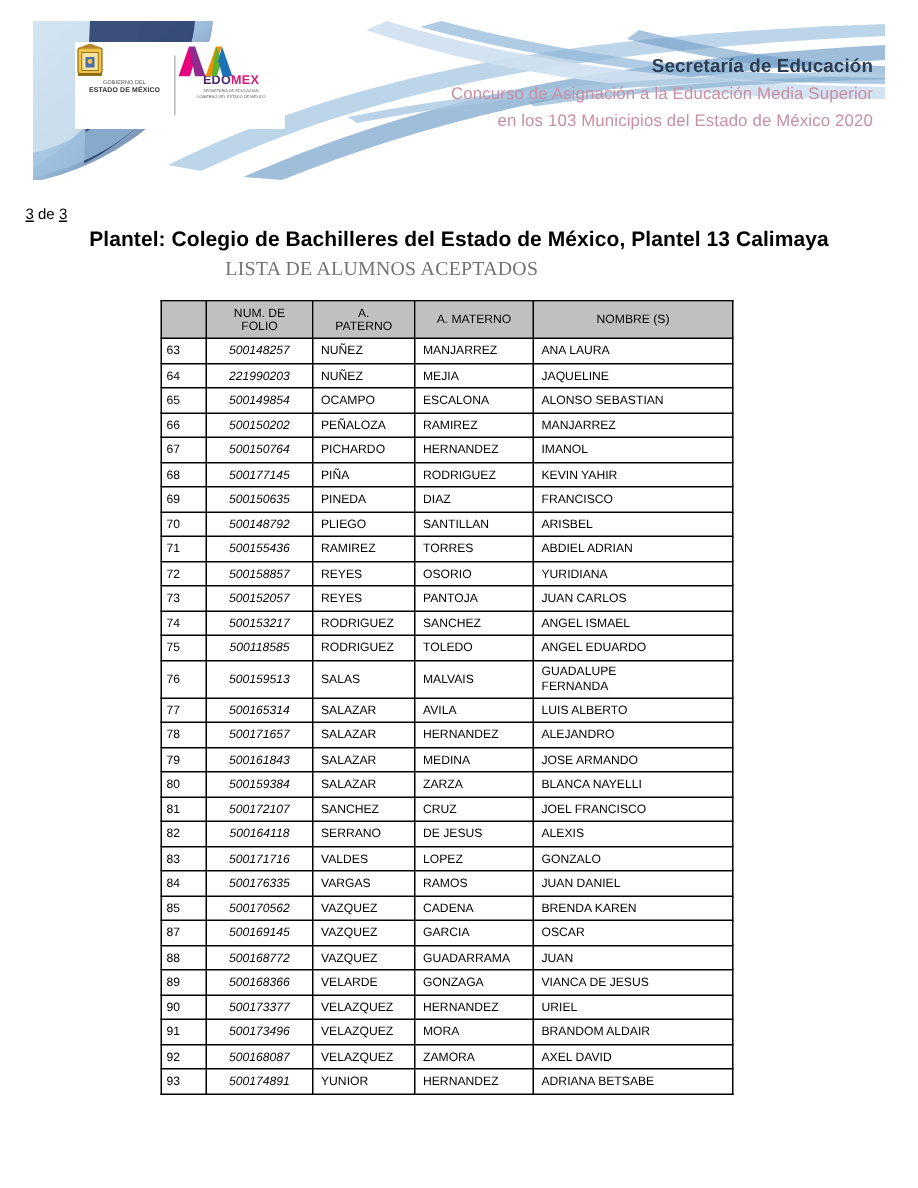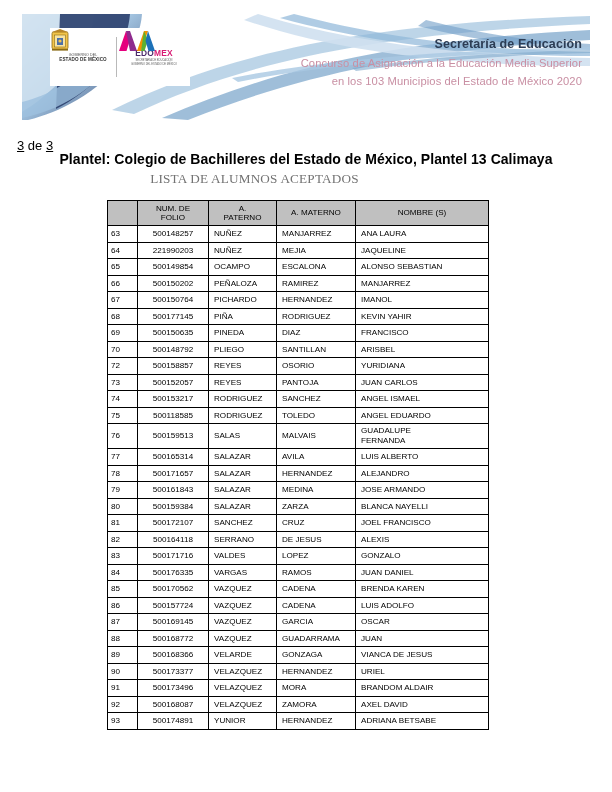--- a/index.html
+++ b/index.html
@@ -101,21 +101,21 @@
     color: #5b5b5b;
     text-align: center;
     line-height: 1.5;
     margin-top: 1.5px;
   }
 
   
   #pageno {
     position: absolute;
     left: 17px; top: 138px;
-    font-size: 13px;
+    font-size: 10px;
     color: #000;
   }
   #pageno .u { text-decoration: underline; }
 
   
   #plantel-title {
     position: absolute;
     left: 0; top: 151px;
     width: 612px;
     text-align: center;
@@ -163,21 +163,21 @@
     line-height: 1.15;
     padding: 0 2px;
   }
   col.c-idx  { width: 30px; }
   col.c-fol  { width: 71px; }
   col.c-pat  { width: 68px; }
   col.c-mat  { width: 79px; }
   col.c-nom  { width: 133px; }
 
   td.idx { text-align: left; }
-  td.fol { text-align: center; }
+  td.fol { text-align: center; font-style: italic; }
   td.pat, td.mat, td.nom { text-align: left; padding-left: 5px; }
   tr.tall td { height: 25px; line-height: 1.18; }
   td.nom .wrapline { display: block; }
 </style>
 </head>
 <body>
 
 <div id="page">
 
   <div id="banner">
@@ -333,20 +333,27 @@
             <td class="nom">FRANCISCO</td>
           </tr>
           <tr>
             <td class="idx">70</td>
             <td class="fol">500148792</td>
             <td class="pat">PLIEGO</td>
             <td class="mat">SANTILLAN</td>
             <td class="nom">ARISBEL</td>
           </tr>
           <tr>
+            <td class="idx">71</td>
+            <td class="fol">500155436</td>
+            <td class="pat">RAMIREZ</td>
+            <td class="mat">TORRES</td>
+            <td class="nom">ABDIEL ADRIAN</td>
+          </tr>
+          <tr>
             <td class="idx">72</td>
             <td class="fol">500158857</td>
             <td class="pat">REYES</td>
             <td class="mat">OSORIO</td>
             <td class="nom">YURIDIANA</td>
           </tr>
           <tr>
             <td class="idx">73</td>
             <td class="fol">500152057</td>
             <td class="pat">REYES</td>
@@ -434,27 +441,20 @@
             <td class="nom">JUAN DANIEL</td>
           </tr>
           <tr>
             <td class="idx">85</td>
             <td class="fol">500170562</td>
             <td class="pat">VAZQUEZ</td>
             <td class="mat">CADENA</td>
             <td class="nom">BRENDA KAREN</td>
           </tr>
           <tr>
-            <td class="idx">86</td>
-            <td class="fol">500157724</td>
-            <td class="pat">VAZQUEZ</td>
-            <td class="mat">CADENA</td>
-            <td class="nom">LUIS ADOLFO</td>
-          </tr>
-          <tr>
             <td class="idx">87</td>
             <td class="fol">500169145</td>
             <td class="pat">VAZQUEZ</td>
             <td class="mat">GARCIA</td>
             <td class="nom">OSCAR</td>
           </tr>
           <tr>
             <td class="idx">88</td>
             <td class="fol">500168772</td>
             <td class="pat">VAZQUEZ</td>

